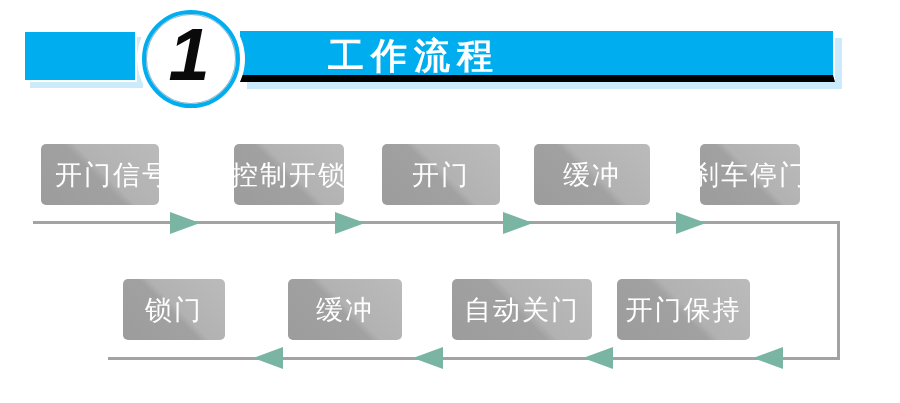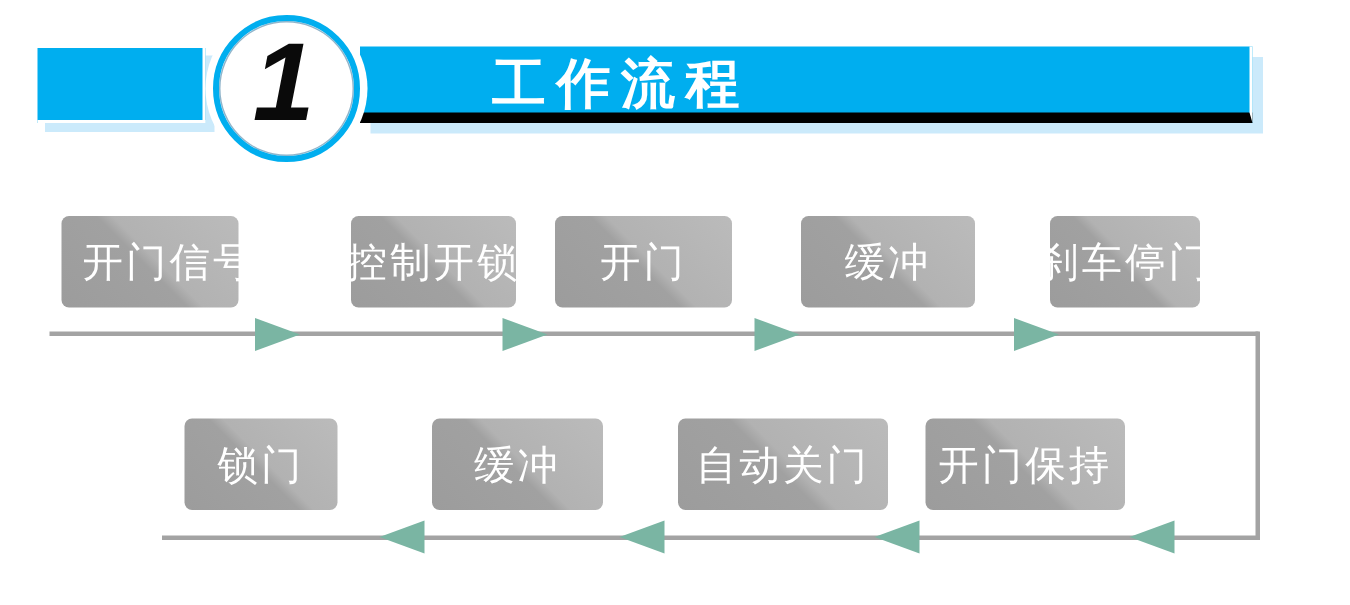--- a/index.html
+++ b/index.html
@@ -86,21 +86,21 @@
     font-size: 27px;
     letter-spacing: 2px;
     display: flex; align-items: center; justify-content: center;
     white-space: nowrap;
   }
   .row-top    .node { top: 144px; }
   .row-bottom .node { top: 279px; }
 
   .n1 { left: 41px;  width: 118px; padding-left: 26px; }
   .n2 { left: 208px; width: 110px; margin-left: 26px; }
-  .n3 { left: 370px; width: 118px; }
+  .n3 { left: 382px; width: 118px; }
   .n4 { left: 534px; width: 116px; }
   .n5 { left: 700px; width: 100px; }
   .n6 { left: 123px; width: 102px; }
   .n7 { left: 288px; width: 114px; }
   .n8 { left: 452px; width: 140px; }
   .n9 { left: 617px; width: 133px; }
 
   .arrow {
     position: absolute;
     width: 0; height: 0;

